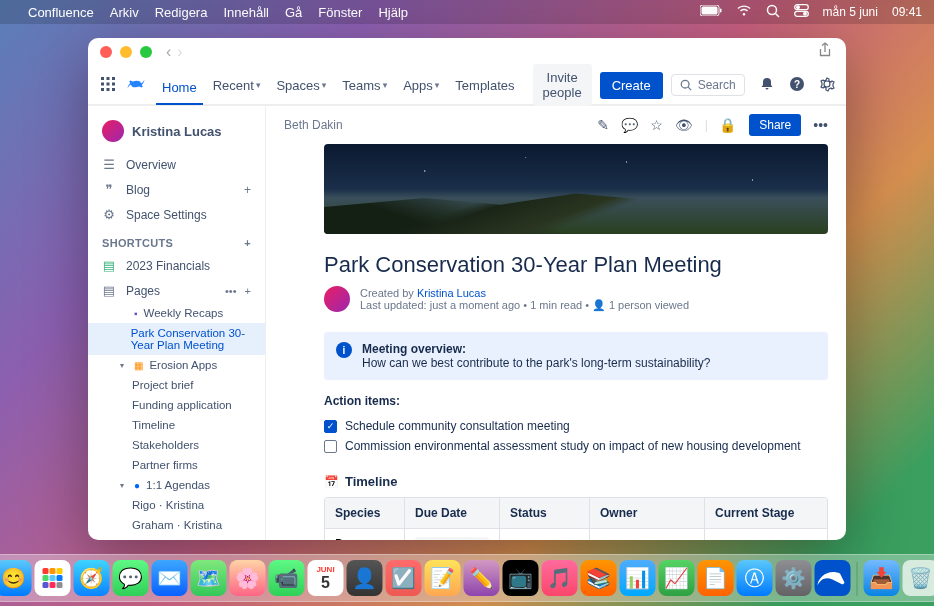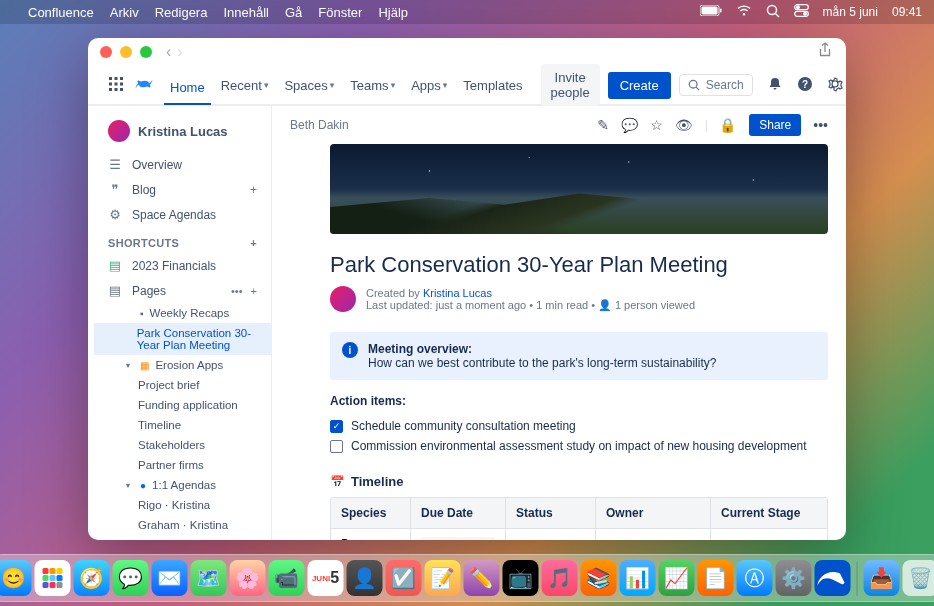--- a/index.html
+++ b/index.html
@@ -20,34 +20,34 @@
     .traffic-lights { display: flex; gap: 8px; }
     .traffic-light { width: 12px; height: 12px; border-radius: 50%; }
     .tl-red { background: #ff5f57; }
     .tl-yellow { background: #ffbd2e; }
     .tl-green { background: #28c840; }
     .nav-arrows { display: flex; gap: 6px; margin-left: 14px; color: #aaa; font-size: 16px; }
     .nav-arrows span { cursor: pointer; }
     .share-tb { position: absolute; right: 14px; color: #888; }
     
     
-    .topnav { height: 40px; border-bottom: 2px solid #eee; display: flex; align-items: center; padding: 0 20px; gap: 4px; font-size: 13px; color: #42526e; }
+    .topnav { height: 40px; border-bottom: 2px solid #eee; display: flex; align-items: center; padding: 0 12px; gap: 4px; font-size: 13px; color: #42526e; }
     .app-switcher, .confluence-logo { color: #0052cc; margin-right: 6px; }
     .nav-link { padding: 4px 6px; cursor: pointer; display: flex; align-items: center; gap: 2px; }
     .nav-link.active { color: #0052cc; border-bottom: 2px solid #0052cc; margin-bottom: -10px; padding-bottom: 8px; }
     .chevron { font-size: 9px; color: #6b778c; }
     .btn-invite { margin-left: 8px; background: #f4f5f7; border: none; padding: 6px 10px; border-radius: 3px; font-size: 13px; color: #42526e; cursor: pointer; }
     .btn-create { background: #0052cc; color: #fff; border: none; padding: 6px 12px; border-radius: 3px; font-size: 13px; cursor: pointer; margin-left: 4px; }
     .spacer { flex: 1; }
     .search-box { display: flex; align-items: center; background: #fff; border: 1px solid #dfe1e6; border-radius: 4px; padding: 3px 8px; width: 130px; gap: 6px; color: #6b778c; font-size: 12px; }
     .topnav-icon { color: #42526e; margin-left: 10px; cursor: pointer; font-size: 15px; }
     .avatar-sm { width: 22px; height: 22px; border-radius: 50%; background: linear-gradient(135deg, #e91e63, #9c27b0); margin-left: 10px; }
     
     
-    .body { display: flex; flex: 1; overflow: hidden; padding-left: 6px; }
+    .body { display: flex; flex: 1; overflow: hidden; }
     
     
     .sidebar { width: 178px; border-right: 1px solid #eee; padding: 10px 0; font-size: 12px; color: #42526e; overflow: hidden; }
     .user-row { display: flex; align-items: center; padding: 4px 14px 10px; gap: 8px; font-weight: 600; font-size: 13px; }
     .avatar-md { width: 22px; height: 22px; border-radius: 50%; background: linear-gradient(135deg, #e91e63, #9c27b0); }
     .sb-item { display: flex; align-items: center; padding: 5px 14px; gap: 10px; cursor: pointer; }
     .sb-icon { width: 14px; text-align: center; color: #6b778c; font-size: 13px; }
     .sb-label { font-size: 11px; color: #6b778c; padding: 10px 14px 4px; font-weight: 600; letter-spacing: 0.3px; display:flex; justify-content: space-between; }
     .sb-plus { color: #6b778c; cursor: pointer; }
     .tree-item { display: flex; align-items: center; padding: 4px 14px 4px 20px; gap: 6px; cursor: pointer; font-size: 11.5px; }
@@ -231,21 +231,21 @@
           <span class="sb-icon">☰</span>
           <span>Overview</span>
         </div>
       <div class="sb-item">
           <span class="sb-icon">❞</span>
           <span>Blog</span>
           <span style="margin-left:auto;color:#6b778c" class="sb-plus">+</span>
         </div>
       <div class="sb-item">
           <span class="sb-icon">⚙</span>
-          <span>Space Agendas</span>
+          <span>Space Settings</span>
         </div>
 
       <div class="sb-label">
           <span>SHORTCUTS</span>
           <span class="sb-plus">+</span>
         </div>
       <div class="sb-item">
           <span class="sb-icon" style="color:#36b37e">▤</span>
           <span>2023 Financials</span>
         </div>
@@ -393,21 +393,21 @@
         <rect x="15" y="22" width="6" height="6" rx="1.5" fill="#ff2d55"></rect>
         <rect x="22" y="22" width="6" height="6" rx="1.5" fill="#8e8e93"></rect>
       </svg>
     </div>
   <div class="dock-icon" style="background:linear-gradient(#3ed4ff,#0a84ff)">🧭</div>
   <div class="dock-icon" style="background:linear-gradient(#5ef884,#30d158)">💬</div>
   <div class="dock-icon" style="background:linear-gradient(#3ca7ff,#0a60ff)">✉️</div>
   <div class="dock-icon" style="background:linear-gradient(#7fe87d,#34c759)">🗺️</div>
   <div class="dock-icon" style="background:linear-gradient(#ffd3a5,#fd6585)">🌸</div>
   <div class="dock-icon" style="background:linear-gradient(#5ef884,#30d158)">📹</div>
-  <div class="dock-icon" style="background:#fff;color:#ff3b30;flex-direction:row;font-size:8px;font-weight:600">
+  <div class="dock-icon" style="background:#fff;color:#ff3b30;flex-direction:column;font-size:8px;font-weight:600">
       <div style="color:#ff3b30">JUNI</div>
       <div style="color:#333;font-size:16px">5</div>
     </div>
   <div class="dock-icon" style="background:linear-gradient(#555,#333)">👤</div>
   <div class="dock-icon" style="background:linear-gradient(#ff6b6b,#ee5a52)">☑️</div>
   <div class="dock-icon" style="background:linear-gradient(#ffe259,#ffa751)">📝</div>
   <div class="dock-icon" style="background:linear-gradient(#d299c2,#8e44ad)">✏️</div>
   <div class="dock-icon" style="background:#000">📺</div>
   <div class="dock-icon" style="background:linear-gradient(#ff6b9d,#fc466b)">🎵</div>
   <div class="dock-icon" style="background:linear-gradient(#ff9500,#ff6200)">📚</div>

